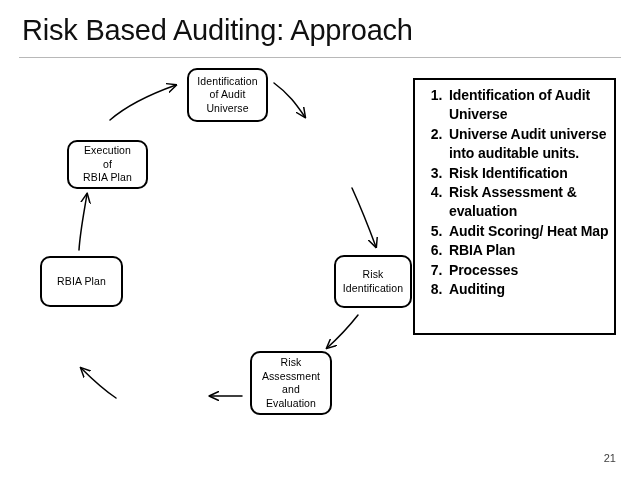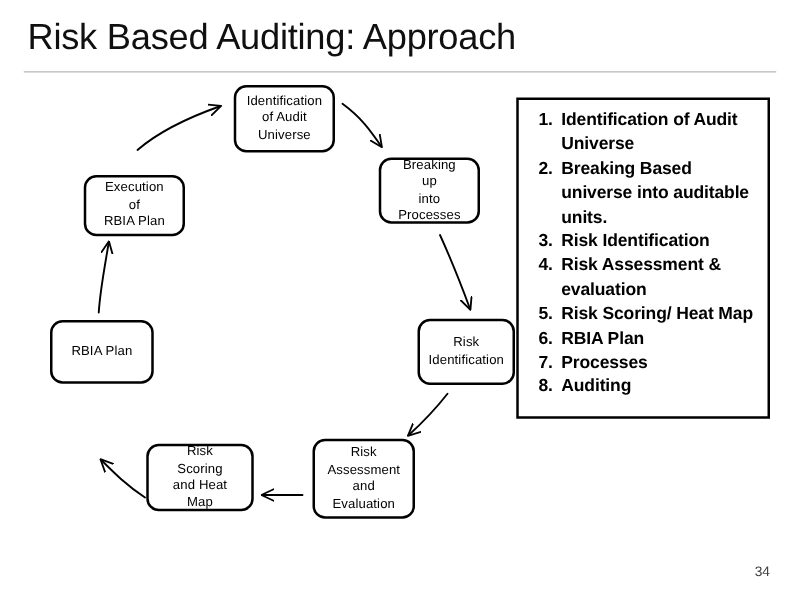--- a/index.html
+++ b/index.html
@@ -142,45 +142,39 @@
         <path d="M 242 338 L 210 338"></path>
         <path d="M 116 340 C 101 330 92 321 81 310"></path>
         <path d="M 79 192 C 80 175 83 160 87 136"></path>
         <path d="M 110 62 C 125 49 145 38 176 27"></path>
       </g>
     </svg>
 
     <div class="node node-identification">Identification
 of Audit
 Universe</div>
-    <div class="node node-breaking">Breaking up
-into
-Processes</div>
     <div class="node node-riskid">Risk
 Identification</div>
     <div class="node node-assessment">Risk
 Assessment
 and
 Evaluation</div>
-    <div class="node node-scoring">Risk Scoring
-and Heat
-Map</div>
     <div class="node node-rbia">RBIA Plan</div>
     <div class="node node-execution">Execution of
 RBIA Plan</div>
   </div>
 
   <div class="list-panel">
     <ol>
       <li>Identification of Audit Universe</li>
-      <li>Breaking Based universe into auditable units.</li>
+      <li>Universe Audit universe into auditable units.</li>
       <li>Risk Identification</li>
       <li>Risk Assessment &amp; evaluation</li>
-      <li>Risk Scoring/ Heat Map</li>
+      <li>Audit Scoring/ Heat Map</li>
       <li>RBIA Plan</li>
       <li>Processes</li>
       <li>Auditing</li>
     </ol>
   </div>
 
-  <div class="page-number">34</div>
+  <div class="page-number">21</div>
 
 </div>
 
 </body></html>

